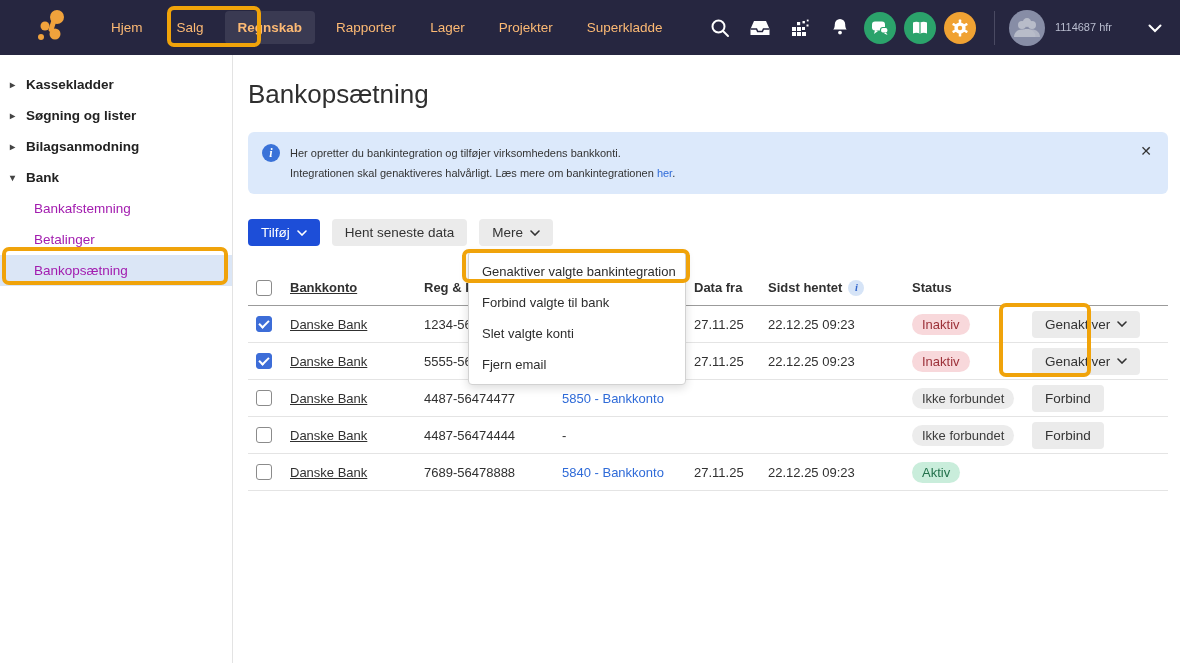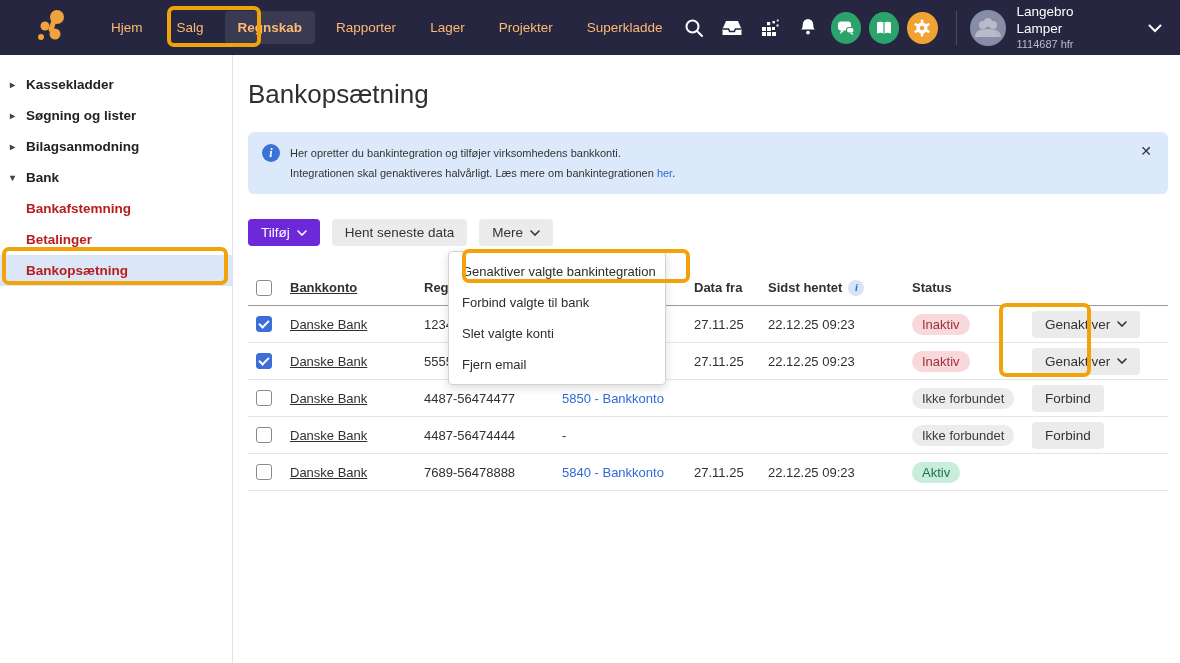--- a/index.html
+++ b/index.html
@@ -23,36 +23,36 @@
   .user-text { line-height:1.25; }
   .user-name { color:#fff; font-size:13.5px; }
   .user-meta { color:#b9bdcf; font-size:11px; }
   .user-caret { margin-left:26px; }
 
   
   .sidebar { position:absolute; top:55px; left:0; width:233px; bottom:0; background:#fff; border-right:1px solid #e3e3e3; padding-top:14px; z-index:5; }
   .side-item { display:flex; align-items:center; height:31px; font-size:13.5px; color:#222; cursor:pointer; }
   .side-item .tri { width:16px; margin-left:10px; font-size:10px; color:#444; flex:0 0 auto; }
   .side-item.parent { font-weight:bold; }
-  .side-item.child { padding-left:26px; color:#b91c1c;font-weight:bold; }
+  .side-item.child { padding-left:34px; color:#a21caf; }
   .side-item.selected { background:#dbe6f6; }
 
   
   .main { position:absolute; top:55px; left:233px; right:0; bottom:0; background:#fff; padding:0 12px 0 15px; }
   .page-title { font-size:26px; font-weight:400; color:#2f2f2f; margin-top:23px; line-height:32px; }
 
   .banner { margin-top:22px; width:920px; background:#dce9fb; border-radius:6px; padding:11px 16px 11px 14px; display:flex; align-items:flex-start; position:relative; }
   .info-icon { width:18px; height:18px; border-radius:50%; background:#3a72d8; color:#fff; font-size:12px; font-style:italic; font-weight:bold; font-family:"Liberation Serif", serif; display:flex; align-items:center; justify-content:center; margin-right:10px; margin-top:1px; flex:0 0 auto; }
   .banner-text { font-size:11px; line-height:20px; color:#333; }
   .banner-link { color:#2f6bd8; text-decoration:none; cursor:pointer; }
   .banner-close { position:absolute; right:16px; top:12px; font-size:14px; color:#333; cursor:pointer; line-height:14px; }
 
   .toolbar { margin-top:25px; display:flex; align-items:center; gap:12px; }
   .btn { font-family:"Liberation Sans", sans-serif; font-size:13.5px; border:none; border-radius:4px; padding:6px 13px; cursor:pointer; display:inline-flex; align-items:center; gap:7px; color:#333; background:#ebebeb; }
-  .btn-primary { background:#6d28d9; color:#fff; }
+  .btn-primary { background:#1d4ed8; color:#fff; }
 
   
   .table { margin-top:24px; width:920px; font-size:13px; }
   .trow { display:flex; align-items:center; height:37px; border-bottom:1px solid #e4e4e4; }
   .trow.thead { height:36px; font-weight:bold; border-bottom:1px solid #9b9b9b; }
   .col { padding-right:6px; white-space:nowrap; overflow:hidden; }
   .c-cb { width:42px; padding-left:8px; flex:0 0 auto; }
   .c-bank { width:134px; flex:0 0 auto;text-decoration:underline; }
   .c-reg { width:138px; flex:0 0 auto; }
   .c-acct { width:132px; flex:0 0 auto; }
@@ -64,21 +64,21 @@
   .checkbox.checked { background:#3d6dd8; border-color:#3d6dd8; }
   .checkbox.checked::after { content:""; width:4px; height:8px; border-right:2px solid #fff; border-bottom:2px solid #fff; transform:rotate(45deg); margin-bottom:2px; }
   .tlink { color:#2f6bd8; text-decoration:none; cursor:pointer; }
   .badge { display:inline-block; padding:3px 10px; border-radius:11px; font-size:13px;text-align:center; }
   .badge-red { background:#f8d8db; color:#9c3038; }
   .badge-gray { background:#ececec; color:#3c3c3c; }
   .badge-green { background:#c9eddb; color:#21704a; }
   .sidst-info { width:16px; height:16px; border-radius:50%; background:#d6e4f7; color:#3366cc; font-size:10.5px; font-style:italic; font-weight:bold; font-family:"Liberation Serif", serif; display:flex; align-items:center; justify-content:center; }
 
   
-  .menu { position:absolute; left:448px; top:251px; width:218px; background:#fff; border:1px solid #d2d2d2; border-radius:4px; box-shadow:0 3px 10px rgba(0,0,0,.14); padding:4px 0; z-index:40; }
+  .menu { position:absolute; left:468px; top:251px; width:218px; background:#fff; border:1px solid #d2d2d2; border-radius:4px; box-shadow:0 3px 10px rgba(0,0,0,.14); padding:4px 0; z-index:40; }
   .menu-item { font-size:13px; color:#2d2d2d; padding:8px 13px; cursor:pointer; white-space:nowrap; }
 
   
   .anno { position:absolute; border:4px solid #f0a30a; border-radius:7px; pointer-events:none; z-index:50; }
   .anno-1 { left:167px; top:6px;  width:94px;  height:41px; }
   .anno-2 { left:2px;   top:247px; width:226px; height:38px; }
   .anno-3 { left:462px; top:249px; width:228px; height:34px; }
   .anno-4 { left:999px; top:303px; width:92px;  height:74px; }
 </style>
 </head>
@@ -175,21 +175,20 @@
             <circle cx="13" cy="15" r="4"></circle>
               <path d="M5 27c0-5 4-7.5 8-7.5s8 2.5 8 7.5z"></path>
             <circle cx="23" cy="15" r="4"></circle>
               <path d="M15 27c0-5 4-7.5 8-7.5s8 2.5 8 7.5z" opacity="0.85"></path>
             <circle cx="18" cy="12.5" r="4.4"></circle>
               <path d="M9.5 27c0-5.5 4.2-8 8.5-8s8.5 2.5 8.5 8z"></path>
           </g>
         </svg>
       </span>
       <span class="user-text">
-        <div class="user-name">Langebro Lamper</div>
         <div class="user-meta">1114687 hfr</div>
       </span>
       <span class="user-caret">
         <svg width="14" height="9" viewBox="0 0 14 9">
             <path d="M1.5 1.5L7 7l5.5-5.5" fill="none" stroke="#fff" stroke-width="2" stroke-linecap="round"></path>
           </svg>
       </span>
     </div>
   </div>
 </div>

